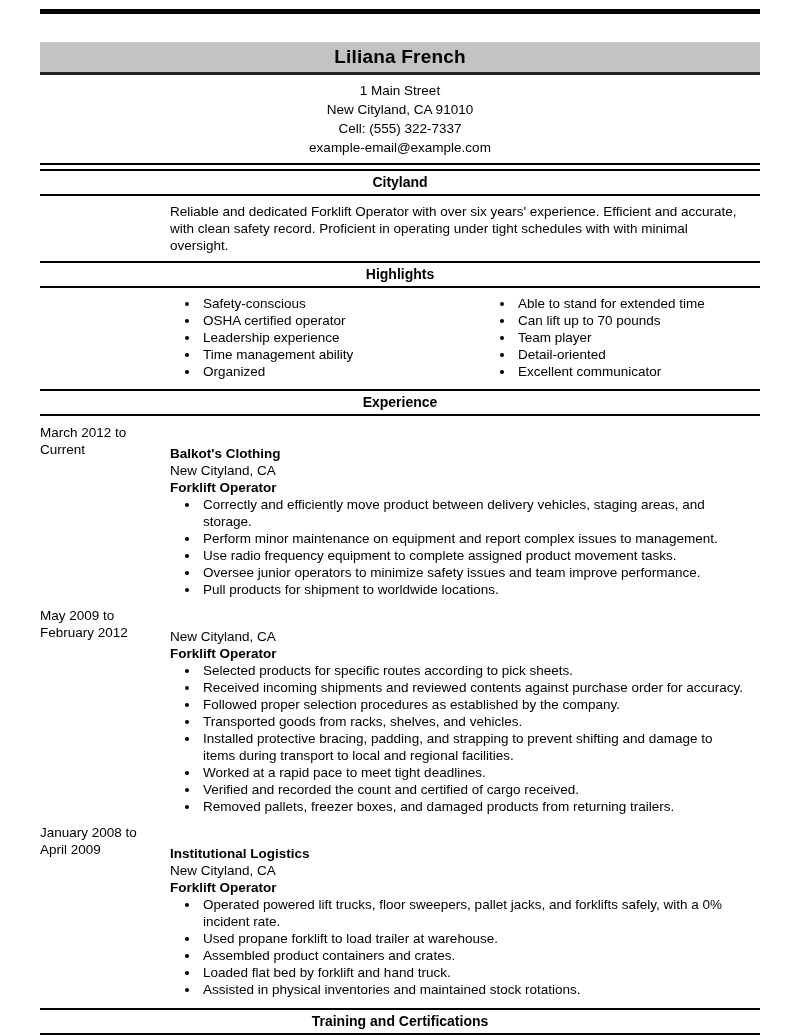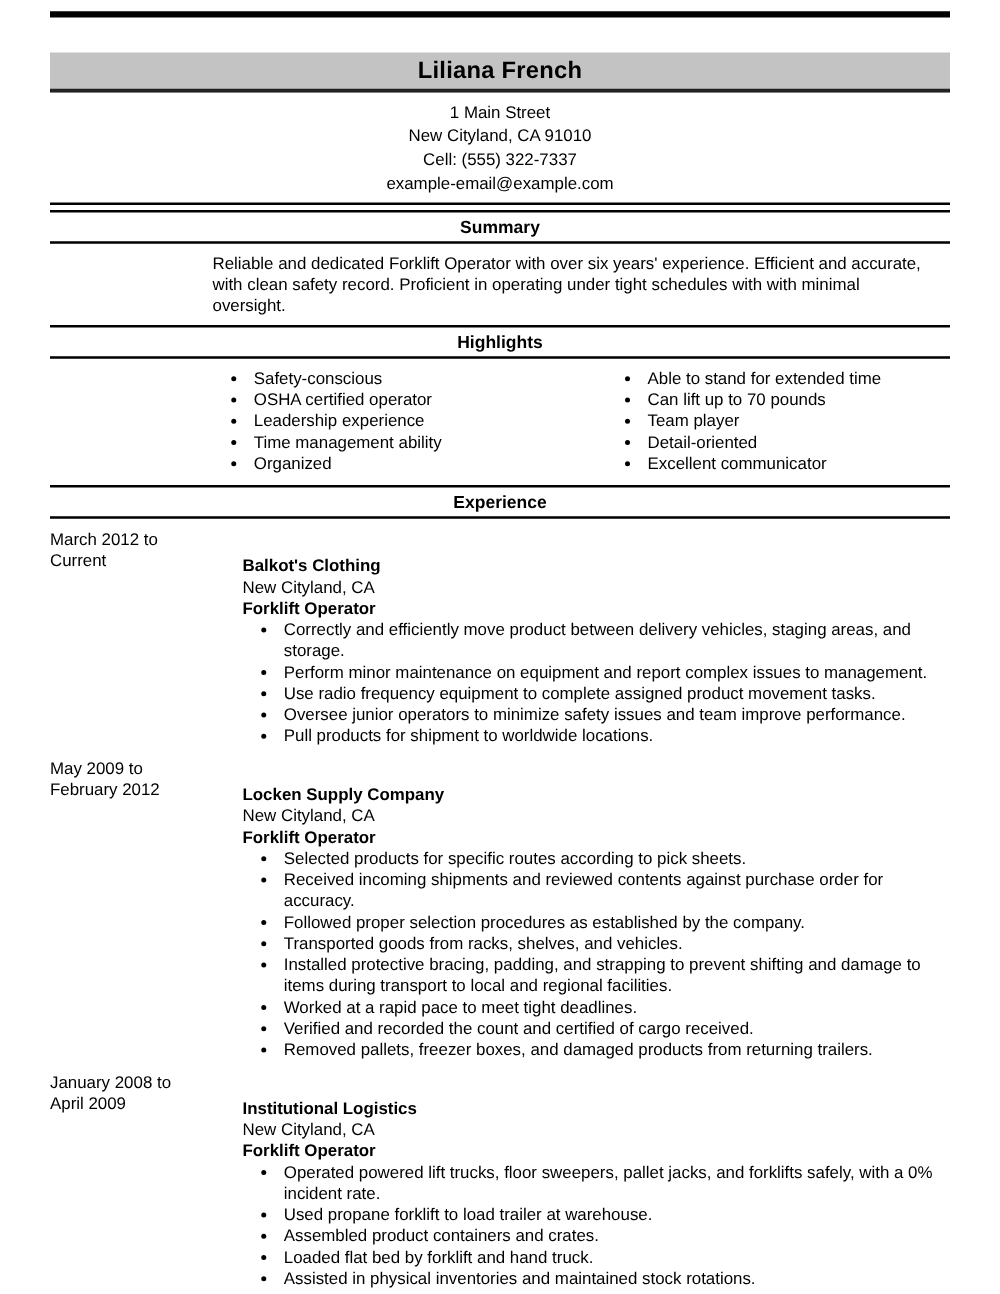--- a/index.html
+++ b/index.html
@@ -32,21 +32,21 @@
     border-top:2px solid var(--rule_black);
     border-bottom:2px solid var(--rule_black);
     text-align:center;padding:3px 0;
   }
   .section-header.first{margin-top:4px;}
   .section-title{font-size:14px;font-weight:bold;}
   .summary-text{margin:7px 15px 7px 130px;}
   .highlights-columns{display:flex;margin:7px 0 9px 130px;gap:40px;}
   .highlights-columns ul{flex:1;margin:0;padding-left:30px;}
   .highlights-columns li{padding-left:3px;}
-  .job{display:flex;margin-top:9px;gap:24px;}
+  .job{display:flex;margin-top:9px;}
   .job:first-of-type{margin-top:8px;}
   .job-dates{width:130px;flex-shrink:0;padding-right:14px;}
   .job-body{flex:1;padding-right:12px;margin-top:21px;}
   .job-company{font-weight:bold;}
   .job-role{font-weight:bold;}
   ul.bullets{margin:0;padding-left:30px;}
   ul.bullets li{padding-left:3px;}
   .experience-section{margin-bottom:10px;}
 </style>
 </head>
@@ -63,21 +63,21 @@
   <div class="contact-block">
       <div class="contact-line">1 Main Street</div>
       <div class="contact-line">New Cityland, CA 91010</div>
       <div class="contact-line">Cell: (555) 322-7337</div>
       <div class="contact-line">example-email@example.com</div>
     </div>
 
   <div class="header-divider"></div>
 
   <div class="section-header first">
-    <span class="section-title">Summary</span>
+    <span class="section-title">Cityland</span>
   </div>
   <p class="summary-text">Reliable and dedicated Forklift Operator with over six years' experience. Efficient and accurate, with clean safety record. Proficient in operating under tight schedules with with minimal oversight.</p>
 
   <div class="section-header">
     <span class="section-title">Highlights</span>
   </div>
   <div class="highlights-columns">
     <ul>
         <li>Safety-conscious</li>
         <li>OSHA certified operator</li>
@@ -112,21 +112,20 @@
             <li>Use radio frequency equipment to complete assigned product movement tasks.</li>
             <li>Oversee junior operators to minimize safety issues and team improve performance.</li>
             <li>Pull products for shipment to worldwide locations.</li>
           </ul>
       </div>
     </div>
 
     <div class="job">
       <div class="job-dates">May 2009 to February 2012</div>
       <div class="job-body">
-        <div class="job-company">Locken Supply Company</div>
         <div class="job-location">New Cityland, CA</div>
         <div class="job-role">Forklift Operator</div>
         <ul class="bullets">
             <li>Selected products for specific routes according to pick sheets.</li>
             <li>Received incoming shipments and reviewed contents against purchase order for accuracy.</li>
             <li>Followed proper selection procedures as established by the company.</li>
             <li>Transported goods from racks, shelves, and vehicles.</li>
             <li>Installed protective bracing, padding, and strapping to prevent shifting and damage to items during transport to local and regional facilities.</li>
             <li>Worked at a rapid pace to meet tight deadlines.</li>
             <li>Verified and recorded the count and certified of cargo received.</li>

